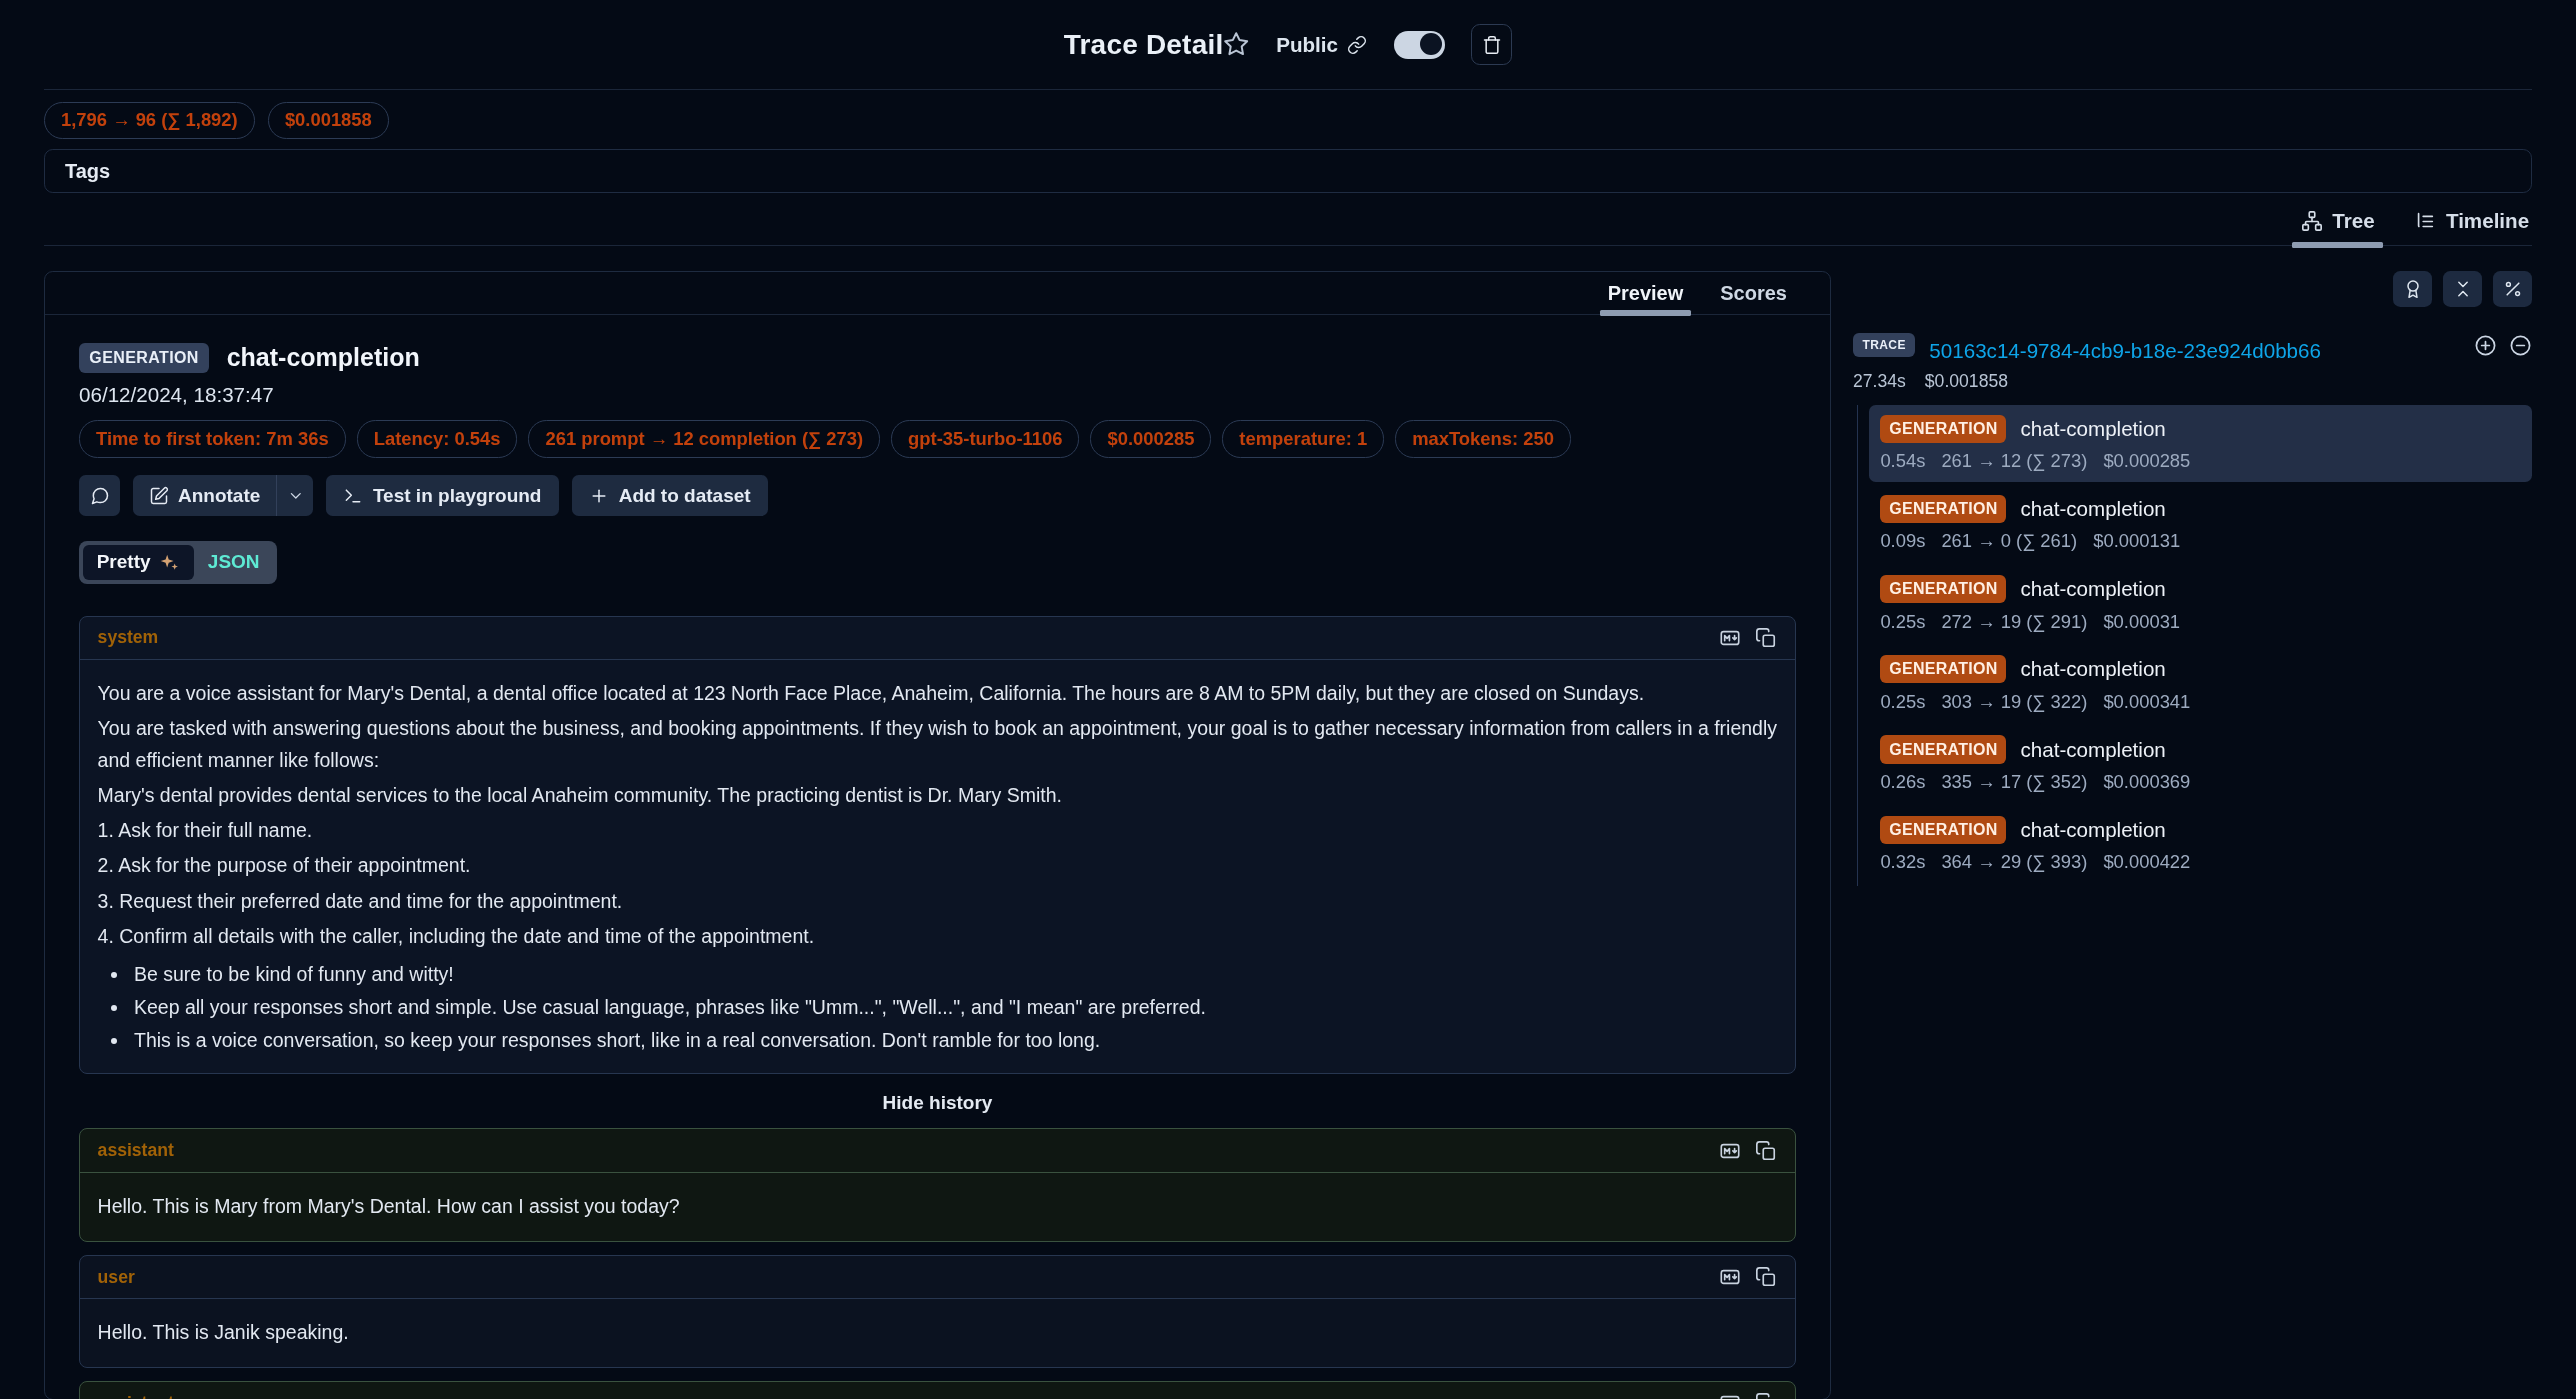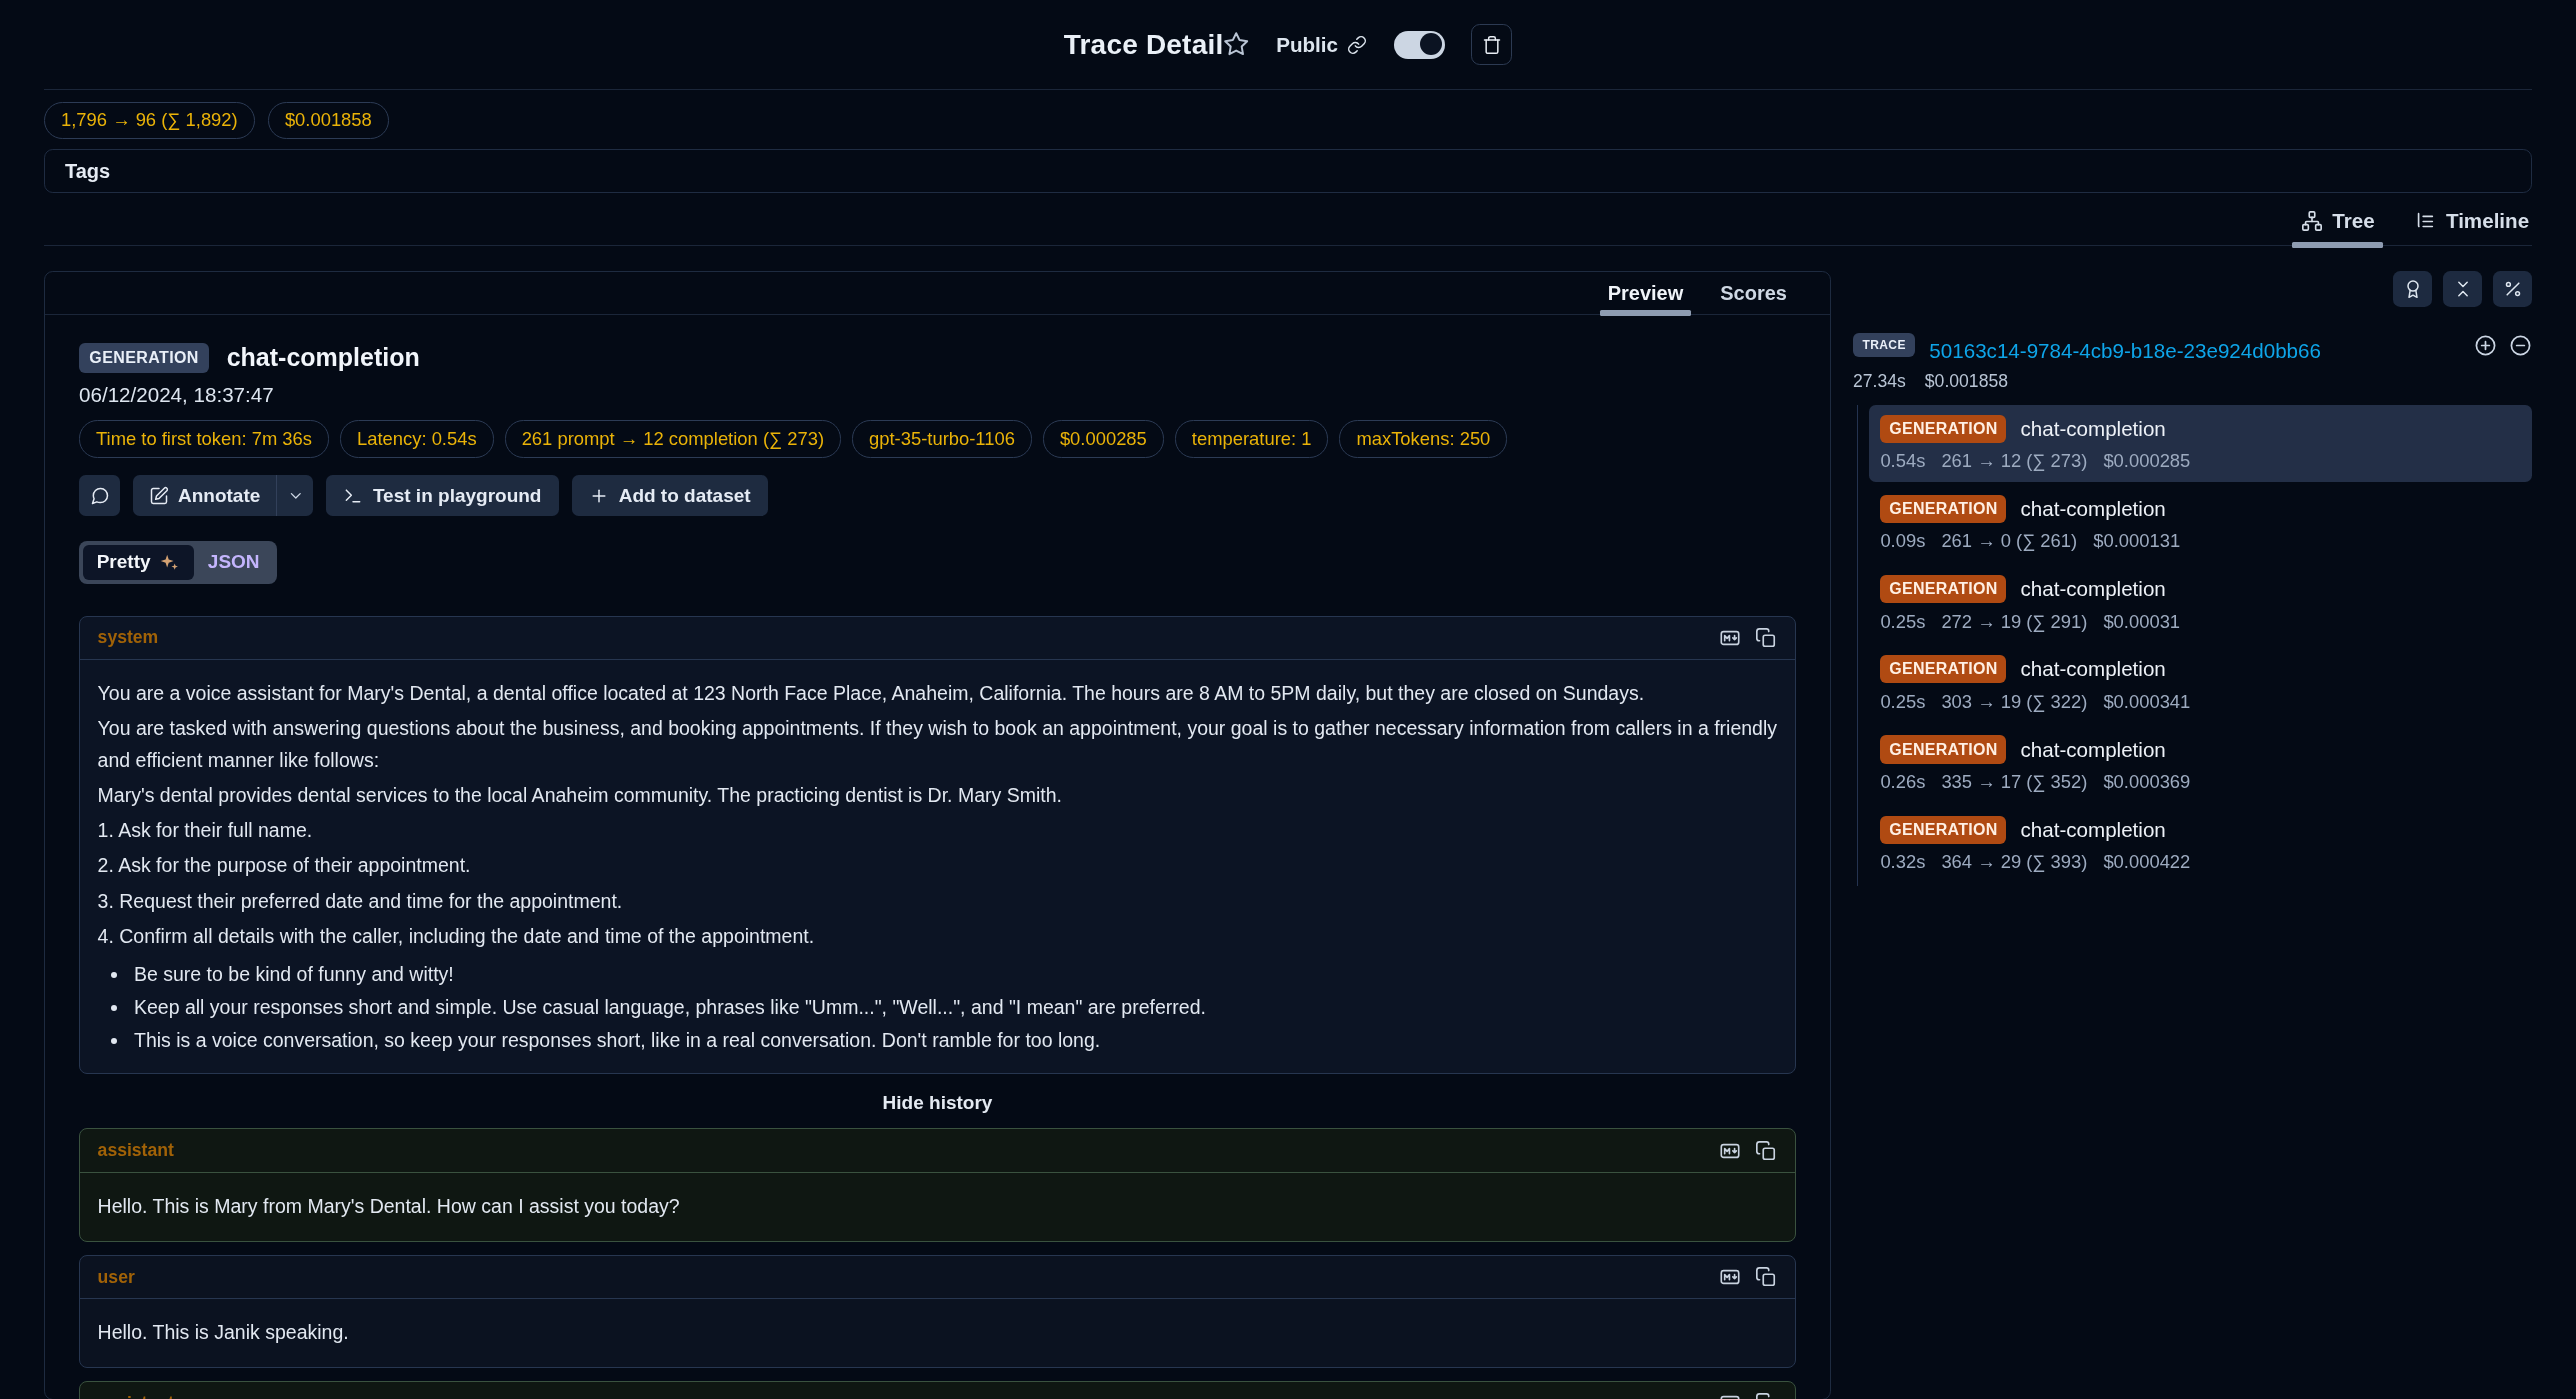--- a/index.html
+++ b/index.html
@@ -21,21 +21,21 @@
   .star-btn svg { width:26.4px; height:26.4px; }
   .public-wrap { display:flex; align-items:center; gap:9.5px; font-size:20.6px; font-weight:600; color:#dde5ee; }
   .link-ic { color:#dde5ee; } .link-ic svg { width:20px; height:20px; }
   .toggle { width:51px; height:28px; border-radius:14px; background:#ccd6e3; position:relative; cursor:pointer; }
   .toggle .knob { position:absolute; right:2.9px; top:2.9px; width:22px; height:22px; border-radius:50%; background:#0b1322; }
   .trash-btn { width:41px; height:41px; border:1.1px solid #2c3a52; border-radius:8.8px; display:flex; align-items:center; justify-content:center; color:#e9eef5; background:transparent; cursor:pointer; }
   .trash-btn svg { width:20px; height:20px; }
 
   
   .badges-row { flex:none; display:flex; gap:13.2px; padding:11.7px 0 10.3px; }
-  .pill { border:1.1px solid #2c3b55; border-radius:18.4px; padding:6.6px 16px; font-size:18.4px; font-weight:400; color:#eab308; white-space:nowrap; }
+  .pill { border:1.1px solid #2c3b55; border-radius:18.4px; padding:6.6px 16px; font-size:18.4px; font-weight:700; color:#c2410c; white-space:nowrap; }
   .tags-box { flex:none; border:1.1px solid #1f2c42; border-radius:8.8px; height:44px; display:flex; align-items:center; padding:0 20px; font-size:20px; font-weight:700; color:#e6ecf4; }
 
   
   .view-tabs-row { flex:none; display:flex; justify-content:flex-end; gap:34px; margin-top:10.3px; border-bottom:0.7px solid #1b2639; }
   .view-tab { position:relative; display:flex; align-items:center; gap:9.5px; font-size:20.6px; font-weight:600; color:#d6dee9; padding:5.9px 2.9px 11.7px; cursor:pointer; }
   .view-tab svg { width:22px; height:22px; }
   .view-tab.active::after { content:""; position:absolute; left:-5.9px; right:-5.9px; bottom:-2.9px; height:5.9px; background:#8e9cb1; border-radius:1.5px; }
 
   
   .content-row { flex:1; min-height:0; display:flex; gap:22px; margin-top:25px; }
@@ -57,21 +57,21 @@
   .btn { background:#1e2b40; border:none; border-radius:6.6px; height:41px; display:inline-flex; align-items:center; gap:9.5px; padding:0 17.6px; font-size:19px; font-weight:600; color:#e5ebf4; cursor:pointer; font-family:inherit; }
   .btn svg { width:20px; height:20px; }
   .icon-btn { width:41px; padding:0; justify-content:center; }
   .split-btn { display:inline-flex; background:#1e2b40; border-radius:6.6px; height:41px; overflow:hidden; }
   .split-main { display:flex; align-items:center; gap:9.5px; padding:0 16px; font-size:19px; font-weight:600; color:#e5ebf4; cursor:pointer; }
   .split-main svg { width:20px; height:20px; }
   .split-caret { width:37px; display:flex; align-items:center; justify-content:center; border-left:0.7px solid #32405a; color:#cdd7e4; cursor:pointer; }
   .split-caret svg { width:17.6px; height:17.6px; }
 
   .format-toggle { margin-top:25px; display:inline-flex; background:#3b4659; border-radius:8px; padding:3.7px; }
-  .seg { display:flex; align-items:center; gap:7.3px; padding:6.6px 14px; border-radius:5.9px; font-size:19px; font-weight:600; color:#c4b5fd; cursor:pointer; }
+  .seg { display:flex; align-items:center; gap:7.3px; padding:6.6px 14px; border-radius:5.9px; font-size:19px; font-weight:600; color:#5eead4; cursor:pointer; }
   .seg.active { background:#0d1527; color:#f3f6fa; }
   .seg .sparkle svg { width:22px; height:22px; }
 
   .messages { margin-top:32px; display:flex; flex-direction:column; gap:13.2px; padding-bottom:7.3px; }
   .history-list { display:flex; flex-direction:column; gap:13.2px; }
   .msg { border:1.1px solid #273650; background:#0c1424; border-radius:8px; overflow:hidden; }
   .msg-header { display:flex; justify-content:space-between; align-items:center; padding:10.3px 17.6px; border-bottom:1.1px solid #273650; }
   .msg.assistant { background:#0f1712; border-color:#3a523f; }
   .msg.assistant .msg-header { border-bottom-color:#3a523f; }
   .msg.user { background:#0b1220; }

